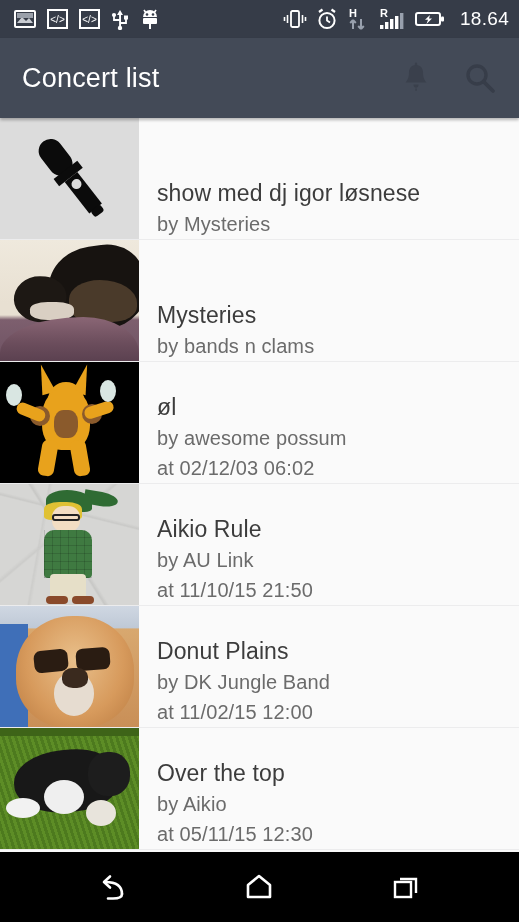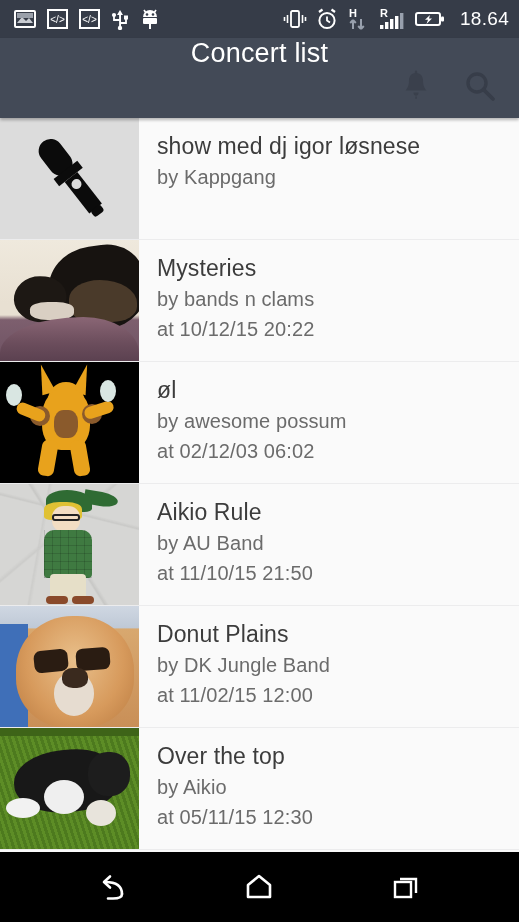--- a/index.html
+++ b/index.html
@@ -25,21 +25,21 @@
     font-size:19px; letter-spacing:.3px; color:#fff;
     margin-left:6px; font-family:"Liberation Sans", sans-serif;
   }
 
   
   .appbar {
     height:80px; background:#434a57;
     display:flex; align-items:center;
     padding:0 22px 0 22px;
     box-shadow:0 2px 3px rgba(0,0,0,.28);
-    position:relative; z-index:5;flex-direction:column;
+    position:relative; z-index:5;
   }
   .appbar-title {
     color:#ffffff; font-size:27px; font-weight:400;
     letter-spacing:.2px;
   }
   .appbar-actions { margin-left:auto; display:flex; align-items:center; gap:30px; }
   .appbar-icon { width:34px; height:34px; display:flex; align-items:center; justify-content:center; }
 
   
   .list { background:#fafafa; height:734px; overflow:hidden; }
@@ -48,21 +48,21 @@
     border-bottom:1px solid #ececed;
     position:relative;
   }
   .thumb {
     width:139px; height:121px; flex:0 0 139px;
     position:relative; overflow:hidden;
     background:#d8d8d8;
   }
   .row-text {
     flex:1; padding:12px 0 0 18px;
-    display:flex; flex-direction:column; justify-content:flex-start;
+    display:flex; flex-direction:column; justify-content:flex-end;
   }
   .r-title {
     font-size:23px; color:#3c3c3c; line-height:32px;
     font-weight:400; letter-spacing:.1px;
   }
   .r-by, .r-at {
     font-size:20px; color:#6b6b6b; line-height:30px; letter-spacing:.1px;
   }
 
   
@@ -415,38 +415,37 @@
               <rect x="41" y="40" width="30" height="9" fill="#0b0b0b"></rect>
               <rect x="48" y="49" width="16" height="40" fill="#0b0b0b"></rect>
               <circle cx="56" cy="58" r="5" fill="#dcdcdc"></circle>
               <rect x="50" y="88" width="12" height="8" rx="3" fill="#0b0b0b"></rect>
             </g>
           </svg>
         </div>
       </div>
       <div class="row-text">
         <div class="r-title">show med dj igor løsnese</div>
-        <div class="r-by">by Kappgang</div>
+        <div class="r-by">by Mysteries</div>
       </div>
     </div>
 
     <div class="row">
       <div class="thumb">
         <div class="art art-dogpup">
           <div class="blob-a"></div>
             <div class="blob-b"></div>
           <div class="blob-c"></div>
             <div class="blob-d"></div>
           <div class="pillow"></div>
         </div>
       </div>
       <div class="row-text">
         <div class="r-title">Mysteries</div>
         <div class="r-by">by bands n clams</div>
-        <div class="r-at">at 10/12/15 20:22</div>
       </div>
     </div>
 
     <div class="row">
       <div class="thumb">
         <div class="art art-alakazam">
           <div class="horn-l"></div>
             <div class="horn-r"></div>
           <div class="head"></div>
             <div class="body"></div>
@@ -479,21 +478,21 @@
             <div class="glasses"></div>
           <div class="shirt"></div>
             <div class="shirt-plaid"></div>
           <div class="pants"></div>
           <div class="shoe-l"></div>
             <div class="shoe-r"></div>
         </div>
       </div>
       <div class="row-text">
         <div class="r-title">Aikio Rule</div>
-        <div class="r-by">by AU Band</div>
+        <div class="r-by">by AU Link</div>
         <div class="r-at">at 11/10/15 21:50</div>
       </div>
     </div>
 
     <div class="row">
       <div class="thumb">
         <div class="art art-dogshades">
           <div class="blue"></div>
           <div class="face"></div>
           <div class="glass-l"></div>

